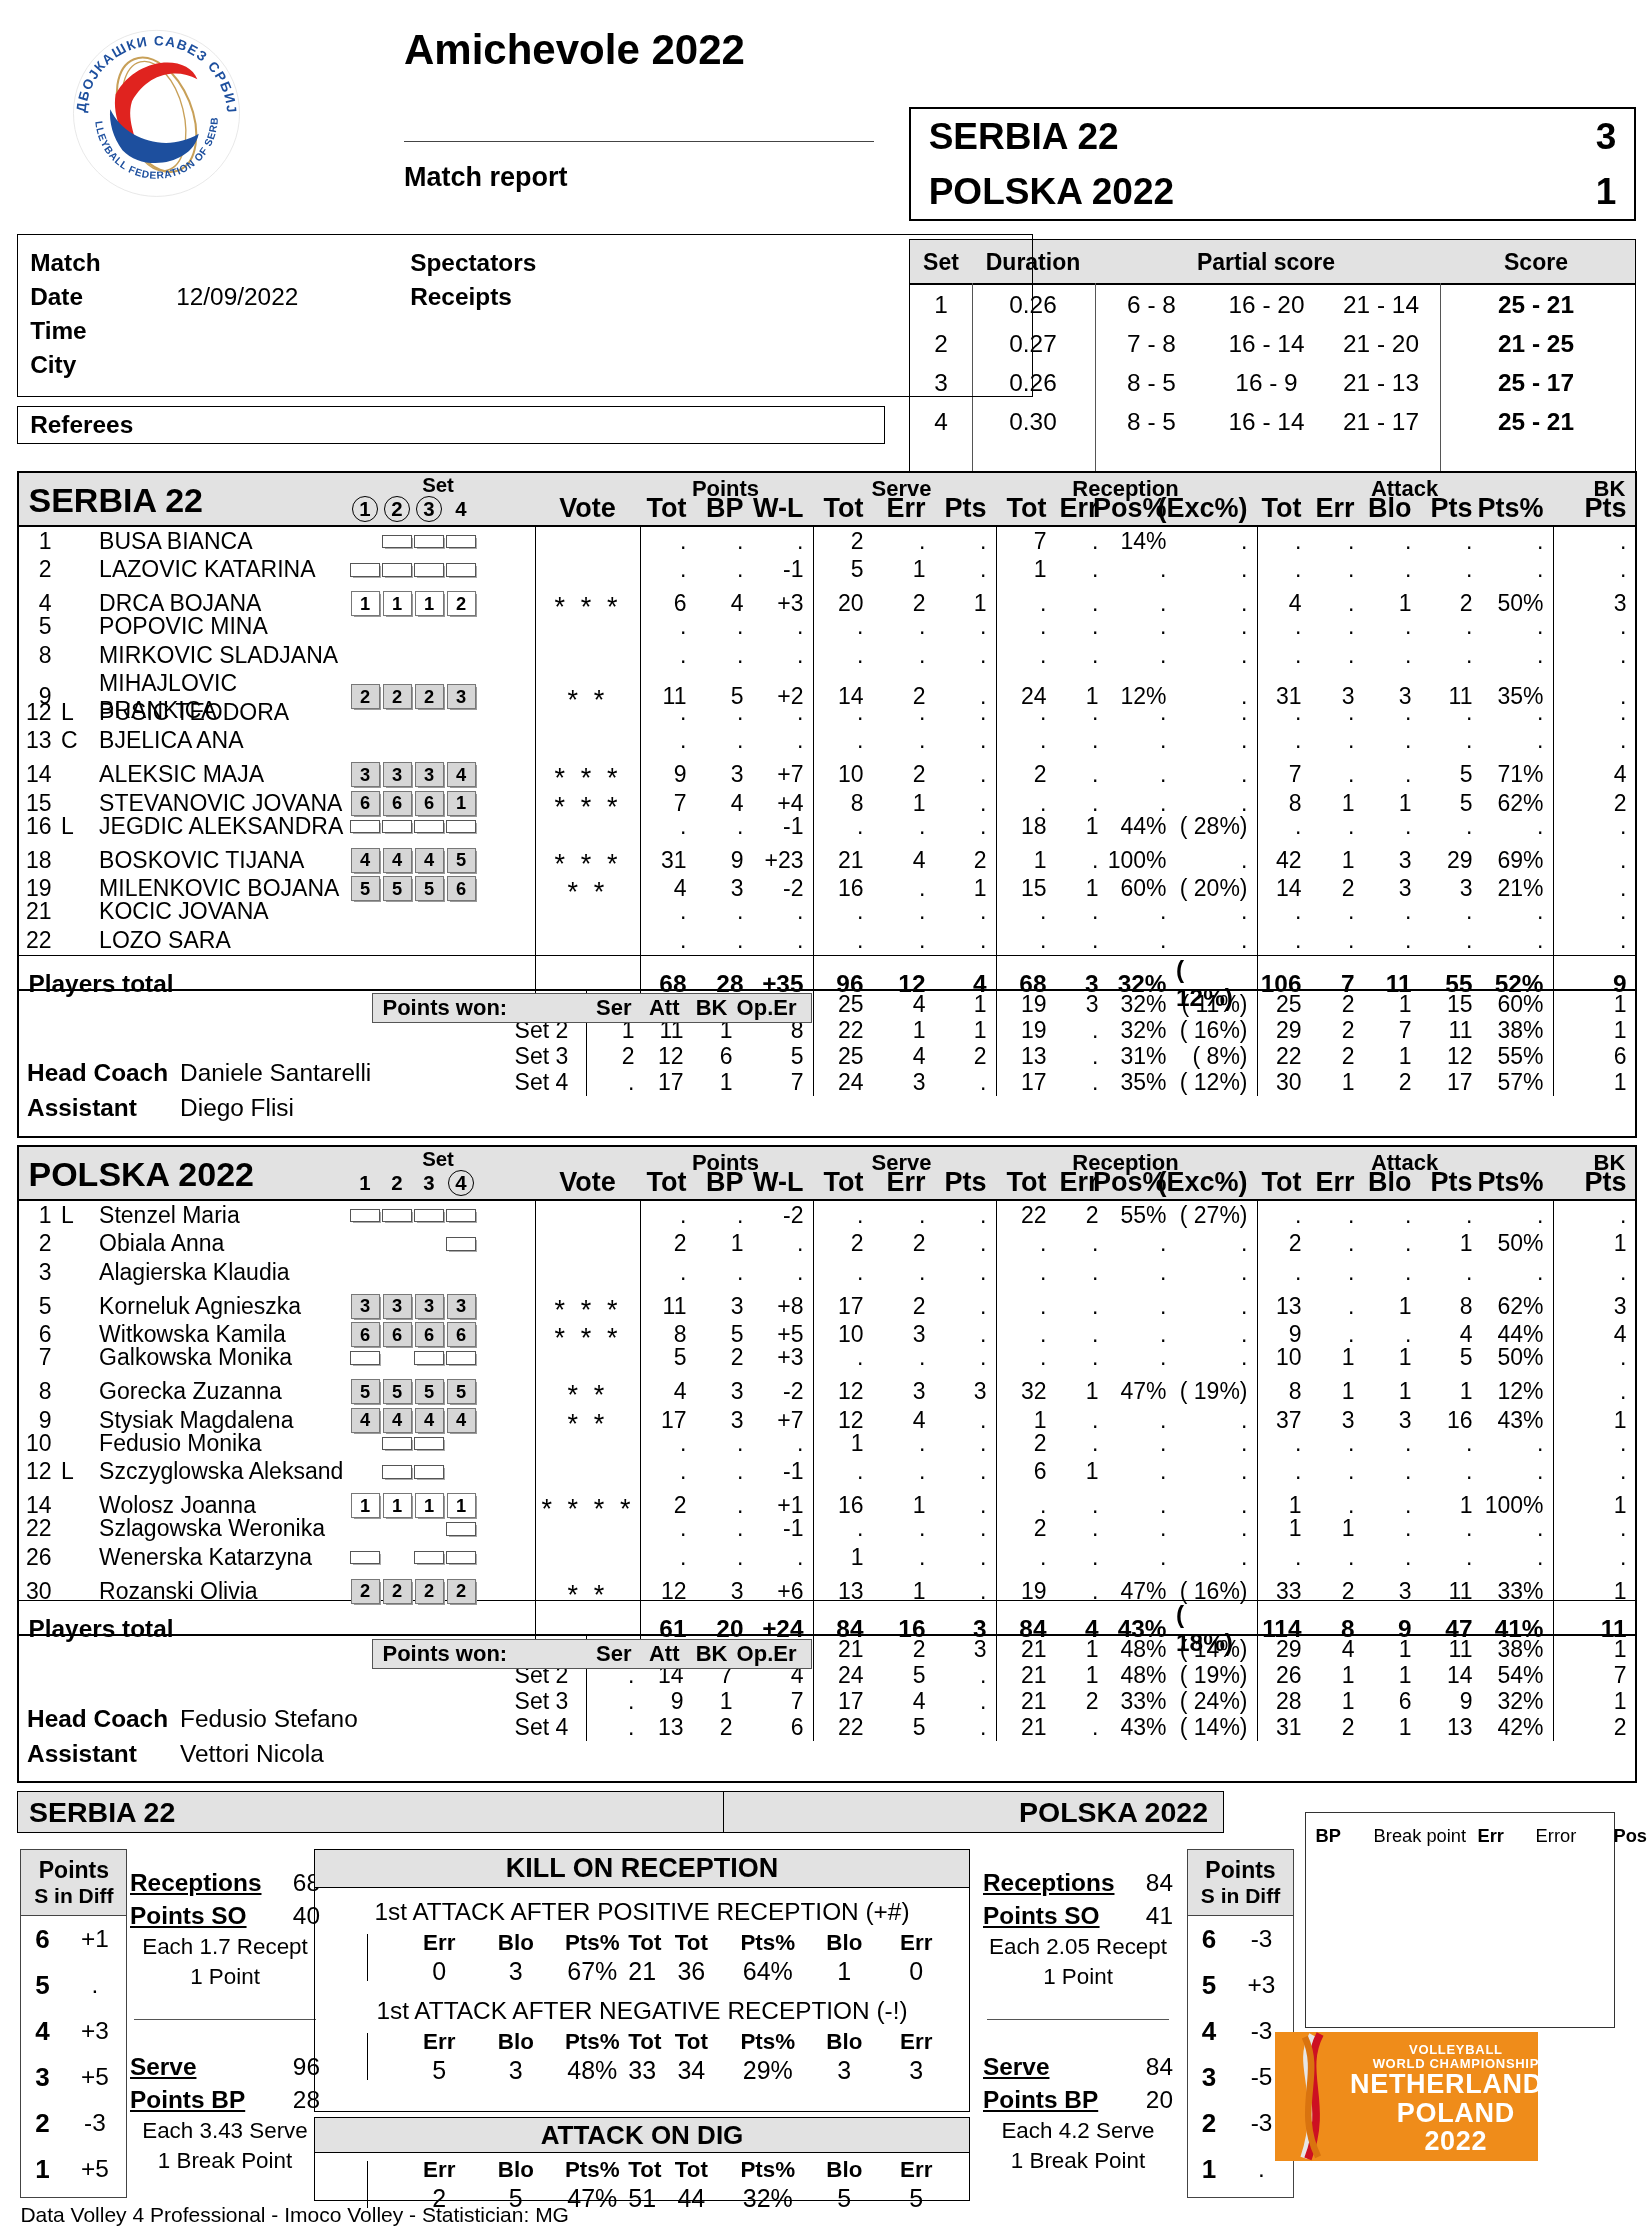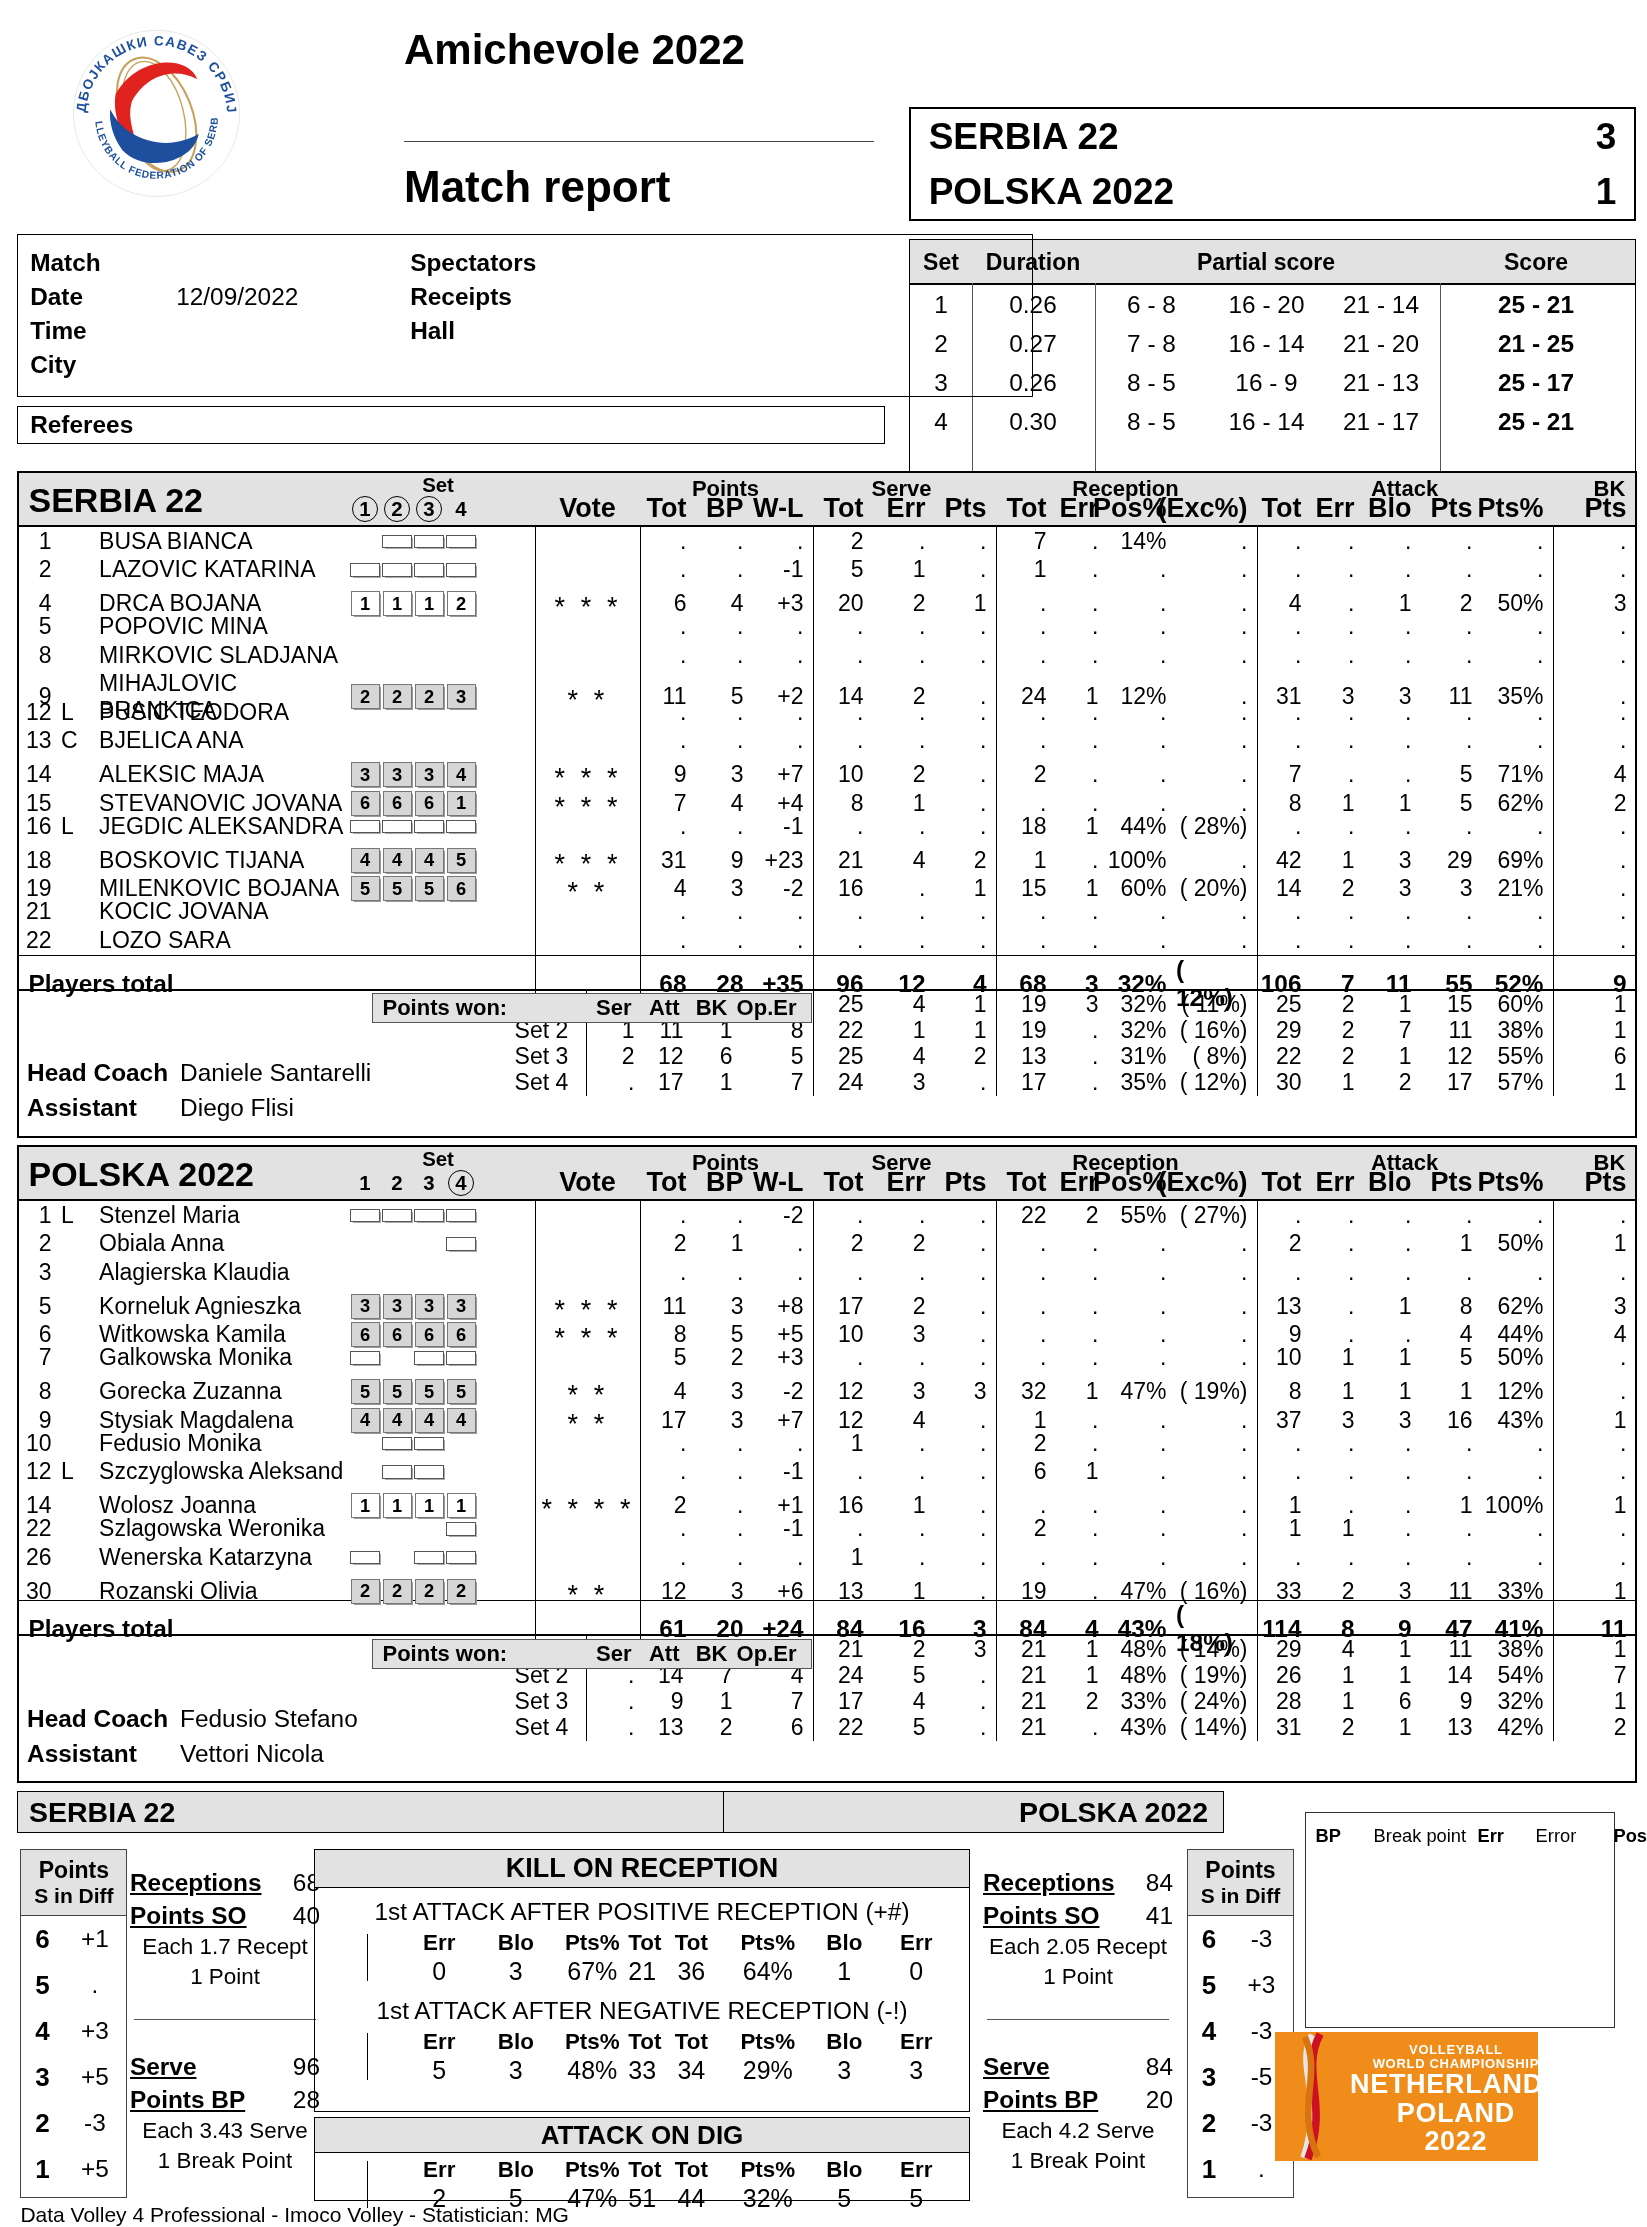--- a/index.html
+++ b/index.html
@@ -2,21 +2,21 @@
 <html style="font-size:11px"><head>
 <meta charset="utf-8">
 <style>
   html,body{margin:0;padding:0;background:#fff;}
   #page{position:relative;width:1648px;height:2227px;background:#fff;color:#000;
         font-family:"Liberation Sans",sans-serif;overflow:hidden;}
   .abs{position:absolute;}
   
   #title{left:404px;top:26px;font-size:42px;font-weight:bold;}
   #titleline{left:404px;top:141px;width:470px;height:1.4px;background:#444;}
-  #subtitle{left:404px;top:162px;font-size:44px;font-weight:bold;}
+  #subtitle{left:404px;top:162px;font-size:27px;font-weight:bold;}
   
   #scorebox{left:909px;top:107px;width:727px;height:114px;border:2px solid #000;box-sizing:border-box;
             display:flex;flex-direction:column;justify-content:space-around;padding:0 17.7px;}
   .scorerow{display:flex;justify-content:space-between;align-items:center;font-size:37px;font-weight:bold;}
   
   #settable{left:909px;top:239px;width:727px;height:297px;border:1.4px solid #000;box-sizing:border-box;}
   .st-grid{display:grid;grid-template-columns:62px 122px 115px 115px 114px 196px;}
   #st-head{background:#e2e2e2;border-bottom:2px solid #000;font-weight:bold;font-size:23px;height:43px;align-items:center;}
   #st-head span{padding-top:1.4px;}
   #st-body{font-size:24.4px;}
@@ -227,23 +227,20 @@
           <span class="mi-v"></span>
         </div>
       </div>
     <div id="mi-right" style="flex:1;">
         <div class="mi-row">
           <span class="mi-l2">Spectators</span>
         </div>
         <div class="mi-row">
           <span class="mi-l2">Receipts</span>
         </div>
-        <div class="mi-row">
-          <span class="mi-l2">Hall</span>
-        </div>
       </div>
   </div>
   <div class="abs" id="referees">
     <span>Referees</span>
   </div>
 
   <div class="team-table" style="top:471px;">
       <div class="t-head">
         <span class="t-name">SERBIA 22</span>
         <span class="t-setlbl">Set</span>

